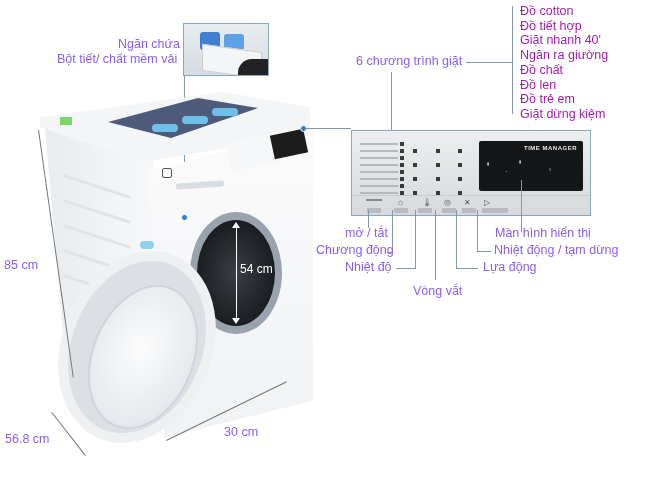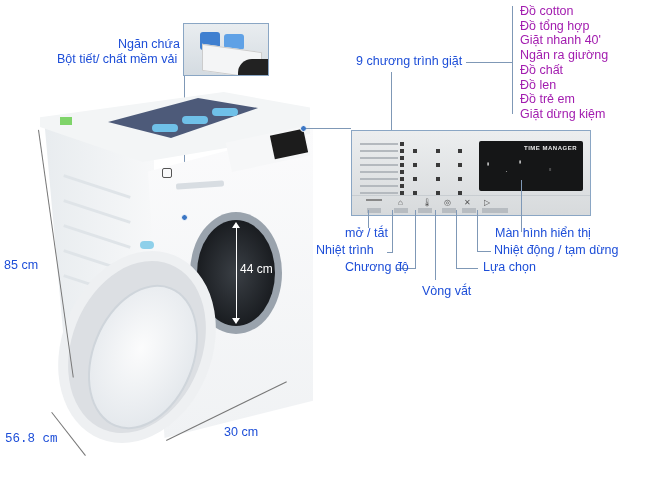--- a/index.html
+++ b/index.html
@@ -1,18 +1,18 @@
 <!DOCTYPE html>
 <html><head>
 <meta charset="utf-8">
 <style>
   * { box-sizing: border-box; margin: 0; padding: 0; }
   body { width: 650px; height: 488px; background: #ffffff; position: relative; overflow: hidden; font-family: "Liberation Sans", sans-serif; color: #555; }
   .abs { position: absolute; }
-  .lbl { position: absolute; font-size: 12.5px; color: #1d4ed8; white-space: nowrap; line-height: 1.15; }
+  .lbl { position: absolute; font-size: 12.5px; color: #8b5cf6; white-space: nowrap; line-height: 1.15; }
   .line { position: absolute; background: #7f98b6; }
   .dimline { position: absolute; background: #777; }
   .prog-list { position: absolute; left: 520px; top: 4px; font-size: 12.5px; color: #a21caf; line-height: 14.7px; }
   .prog-list div { white-space: nowrap; }
   
   .inset { position: absolute; left: 183px; top: 23px; width: 86px; height: 53px; border: 1px solid #8aa6c4; background: linear-gradient(180deg,#e9edf0 0%,#d4dbe1 100%); overflow: hidden; }
   .inset .blue1 { position:absolute; left:16px; top:8px; width:20px; height:18px; background:#3f7fd0; border-radius:3px; }
   .inset .blue2 { position:absolute; left:40px; top:10px; width:20px; height:16px; background:#5fa1e6; border-radius:3px; }
   .inset .drawer { position:absolute; left:18px; top:24px; width:60px; height:27px; background:#f4f5f6; transform: skewY(8deg); border:1px solid #ccc;}
   .inset .dark { position:absolute; right:0; bottom:0; width:30px; height:16px; background:#222; border-radius:14px 0 0 0; }
@@ -82,36 +82,36 @@
 <div class="door-glass"></div>
 <div class="blue-hinge"></div>
 
 <div class="dot" style="left:181px; top:214px;"></div>
 <div class="dot" style="left:300px; top:125px;"></div>
 <div class="line" style="left:306px; top:128px; width:45px; height:1px;"></div>
 
 <div class="abs" style="left:236px; top:226px; width:1px; height:94px; background:#fff;"></div>
 <div class="abs" style="left:232px; top:222px; width:0; height:0; border-left:4px solid transparent; border-right:4px solid transparent; border-bottom:6px solid #fff;"></div>
 <div class="abs" style="left:232px; top:318px; width:0; height:0; border-left:4px solid transparent; border-right:4px solid transparent; border-top:6px solid #fff;"></div>
-<div class="lbl" style="left:240px; top:263px; color:#fff; font-size:12px;">44 cm</div>
+<div class="lbl" style="left:240px; top:263px; color:#fff; font-size:12px;">54 cm</div>
 
 <div class="dimline" style="left:38px; top:130px; width:1px; height:250px; transform: rotate(-8deg); transform-origin: top left;"></div>
 <div class="lbl" style="left:4px; top:258px;">85 cm</div>
 <div class="dimline" style="left:52px; top:412px; width:55px; height:1px; transform: rotate(52deg); transform-origin: top left;"></div>
-<div class="lbl" style="left:5px; top:432px;font-family:Liberation Mono, monospace;">56.8 cm</div>
+<div class="lbl" style="left:5px; top:432px;">56.8 cm</div>
 <div class="dimline" style="left:166px; top:440px; width:134px; height:1px; transform: rotate(-26deg); transform-origin: top left;"></div>
 <div class="lbl" style="left:224px; top:425px;">30 cm</div>
 
-<div class="lbl" style="left:356px; top:54px;">9 chương trình giặt</div>
+<div class="lbl" style="left:356px; top:54px;">6 chương trình giặt</div>
 <div class="line" style="left:466px; top:62px; width:46px; height:1px;"></div>
 <div class="line" style="left:512px; top:6px; width:1px; height:108px;"></div>
 <div class="line" style="left:391px; top:72px; width:1px; height:72px;"></div>
 <div class="prog-list">
   <div>Đồ cotton</div>
-  <div>Đồ tổng hợp</div>
+  <div>Đồ tiết hợp</div>
   <div>Giặt nhanh 40'</div>
   <div>Ngăn ra giường</div>
   <div>Đồ chất</div>
   <div>Đồ len</div>
   <div>Đồ trẻ em</div>
   <div>Giặt dừng kiệm</div>
 </div>
 
 <div class="panel">
   <div class="panel-prog">
@@ -165,31 +165,31 @@
     <div class="btn-ico" style="left:132px;">▷</div>
     <div class="btn-lbl" style="left:130px; width:26px;"></div>
   </div>
 </div>
 
 <div class="line" style="left:368px; top:210px; width:1px; height:18px;"></div>
 <div class="lbl" style="left:345px; top:226px;">mở / tắt</div>
 
 <div class="line" style="left:392px; top:210px; width:1px; height:43px;"></div>
 <div class="line" style="left:387px; top:252px; width:6px; height:1px;"></div>
-<div class="lbl" style="left:316px; top:243px;">Nhiệt trình</div>
+<div class="lbl" style="left:316px; top:243px;">Chương động</div>
 
 <div class="line" style="left:415px; top:210px; width:1px; height:59px;"></div>
 <div class="line" style="left:396px; top:268px; width:20px; height:1px;"></div>
-<div class="lbl" style="left:345px; top:260px;">Chương độ</div>
+<div class="lbl" style="left:345px; top:260px;">Nhiệt độ</div>
 
 <div class="line" style="left:435px; top:210px; width:1px; height:70px;"></div>
-<div class="lbl" style="left:422px; top:284px;">Vòng vắt</div>
+<div class="lbl" style="left:413px; top:284px;">Vòng vắt</div>
 
 <div class="line" style="left:456px; top:210px; width:1px; height:58px;"></div>
 <div class="line" style="left:456px; top:268px; width:22px; height:1px;"></div>
-<div class="lbl" style="left:483px; top:260px;">Lựa chọn</div>
+<div class="lbl" style="left:483px; top:260px;">Lựa động</div>
 
 <div class="line" style="left:477px; top:210px; width:1px; height:41px;"></div>
 <div class="line" style="left:477px; top:251px; width:14px; height:1px;"></div>
 <div class="lbl" style="left:494px; top:243px;">Nhiệt động / tạm dừng</div>
 
 <div class="line" style="left:521px; top:180px; width:1px; height:52px;"></div>
 <div class="lbl" style="left:495px; top:226px;">Màn hình hiển thị</div>
 
 </body></html>

